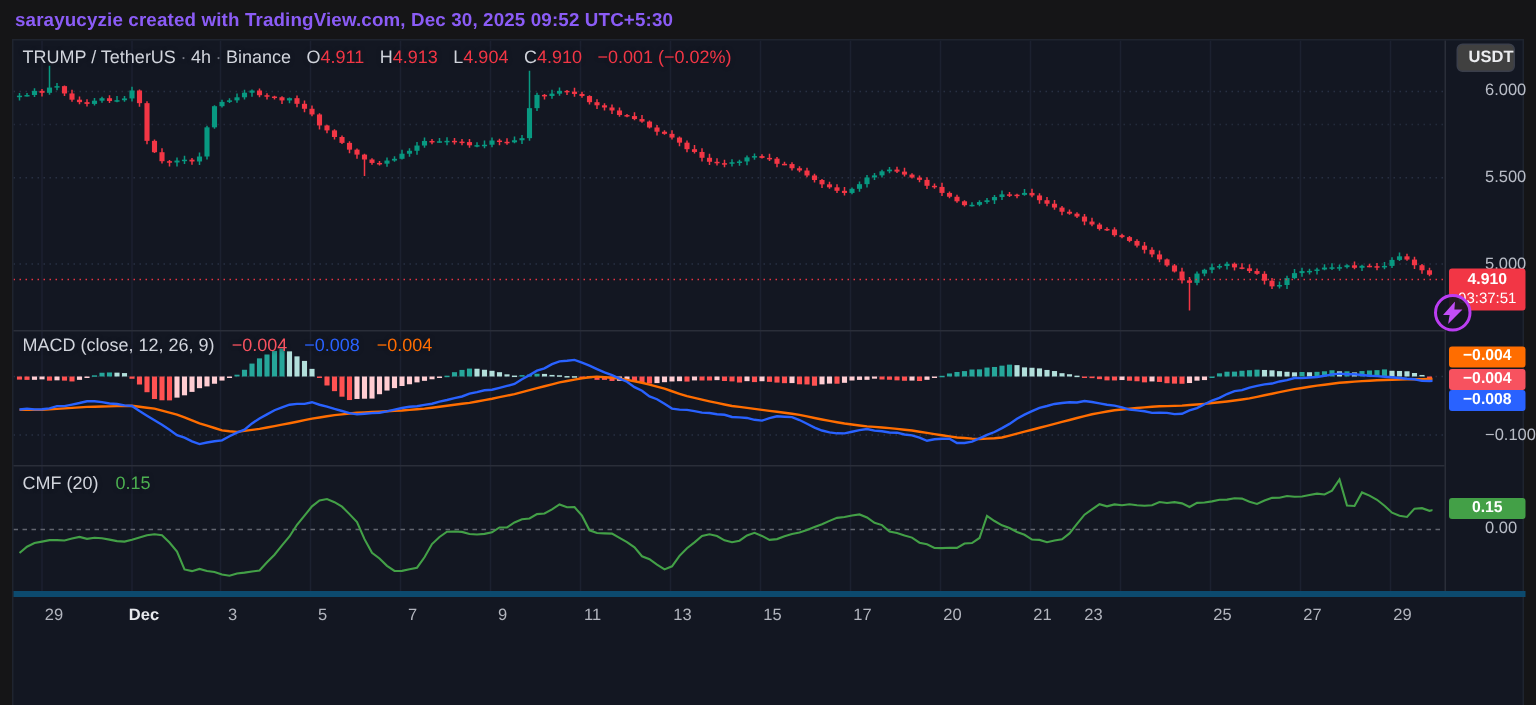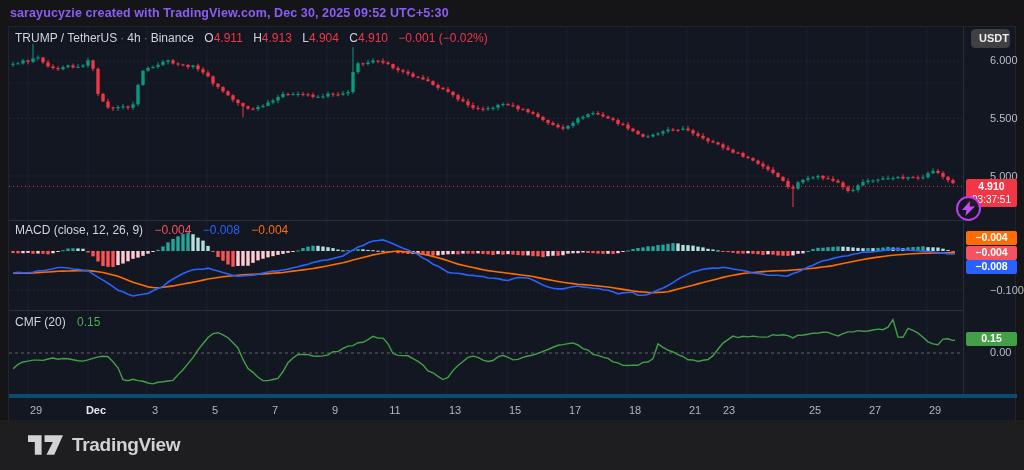--- a/index.html
+++ b/index.html
@@ -746,32 +746,23 @@
         <span style="left: 27px;">29</span>
         <span class="month" style="left: 87px;">Dec</span>
         <span style="left: 146px;">3</span>
         <span style="left: 206px;">5</span>
         <span style="left: 266px;">7</span>
         <span style="left: 326px;">9</span>
         <span style="left: 386px;">11</span>
         <span style="left: 446px;">13</span>
         <span style="left: 506px;">15</span>
         <span style="left: 566px;">17</span>
-        <span style="left: 626px;">18</span>
+        <span style="left: 626px;">20</span>
         <span style="left: 686px;">21</span>
         <span style="left: 720px;">23</span>
         <span style="left: 806px;">25</span>
         <span style="left: 866px;">27</span>
         <span style="left: 926px;">29</span>
       </div>
   </div>
 
-  <div class="footer">
-    <div class="brand">
-      <svg width="35" height="22" viewBox="0 0 36 22">
-        <path d="M0 1 H14 V21 H7 V8 H0 Z" fill="#d2d2d4"></path>
-        <path d="M17 1 H36 L27 21 H19 L25.6 8 H17 Z" fill="#d2d2d4"></path>
-      </svg>
-      <span class="brand-text">TradingView</span>
-    </div>
-  </div>
 
 </div>
 
 </body></html>

